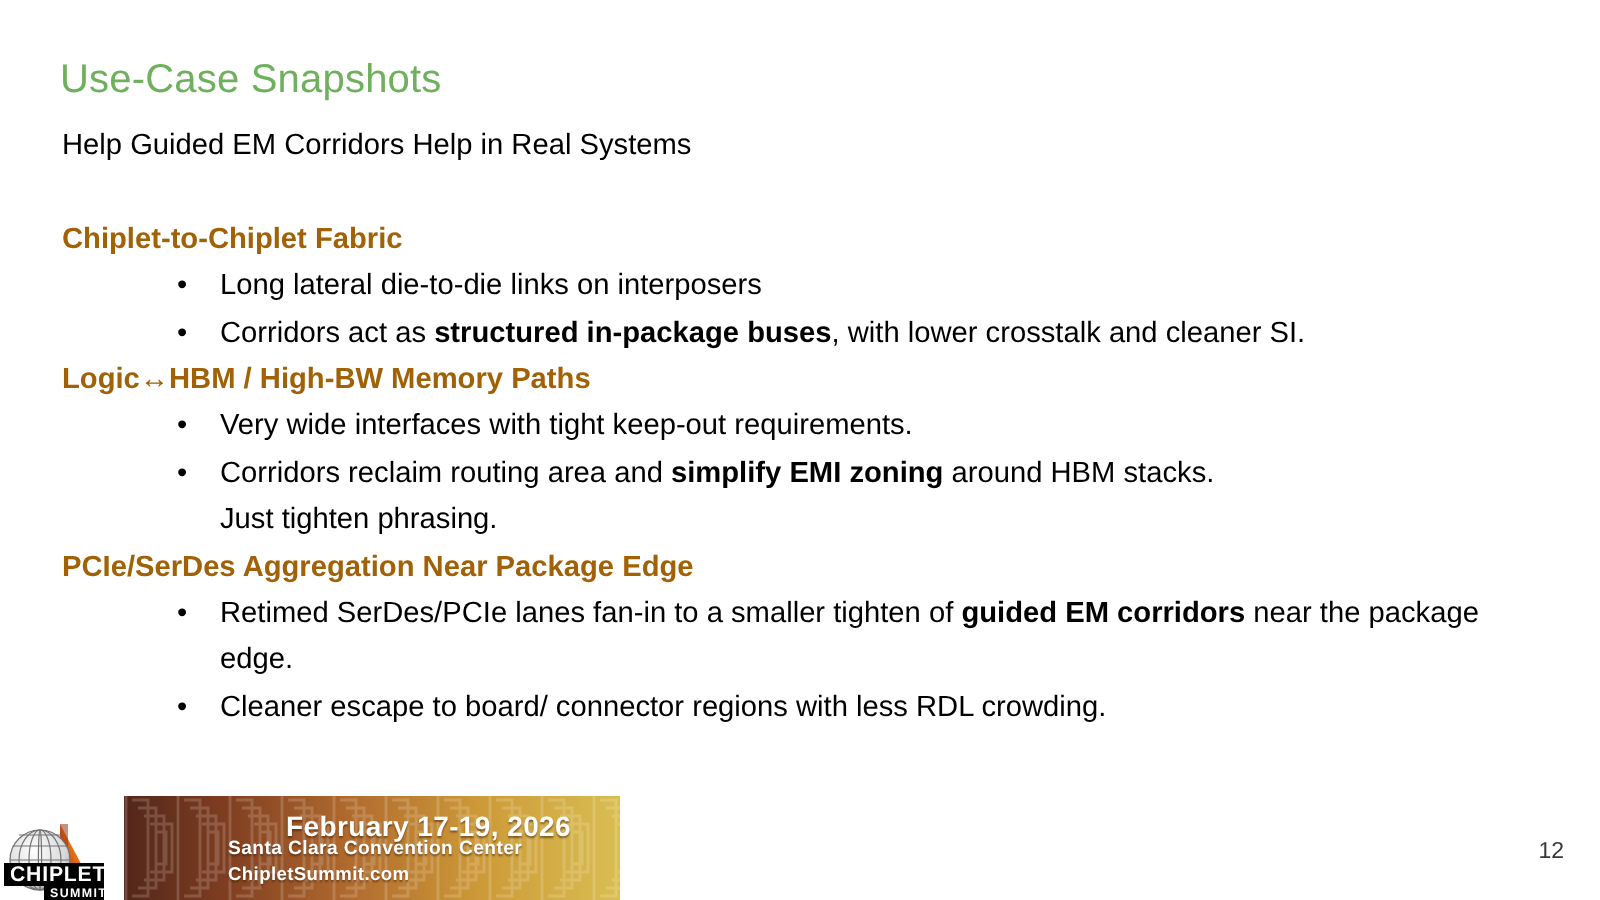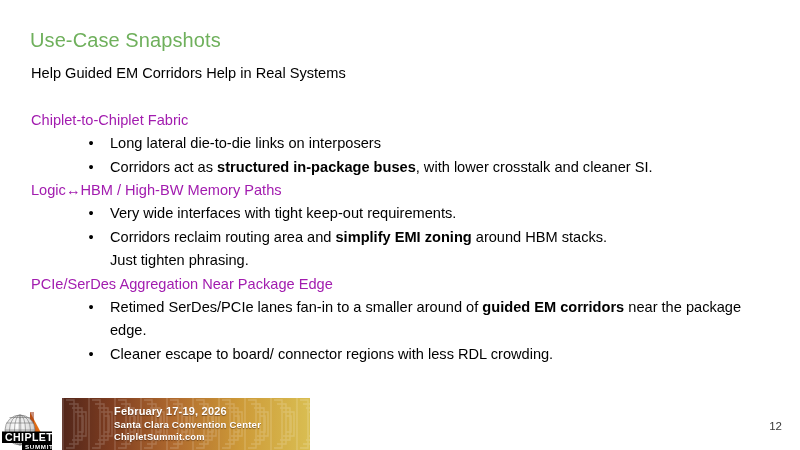--- a/index.html
+++ b/index.html
@@ -43,24 +43,24 @@
   }
   .subtitle {
     font-size: 14.6px;
     line-height: 23.4px;
     color: #000000;
   }
   .spacer-line {
     height: 23.4px;
   }
   .section-head {
-    font-weight: normal;
-    font-size: 14.6px;
-    line-height: 23.4px;
-    color: #a21caf;
+    font-weight: bold;
+    font-size: 14.6px;
+    line-height: 23.4px;
+    color: #a16207;
   }
   ul.bullets {
     list-style: none;
     margin: 0;
     padding: 0;
   }
   ul.bullets > li {
     position: relative;
     padding-left: 79px;
     line-height: 23.4px;
@@ -113,21 +113,21 @@
 
   .banner-text {
     position: absolute;
     left: 52px;
     color: #ffffff;
     font-weight: bold;
     text-shadow: 0 1px 1px rgba(60,25,0,0.55);
     white-space: nowrap;
     letter-spacing: 0.2px;
   }
-  #banner-line1 { top: 7px;  font-size: 11px; }
+  #banner-line1 { top: 7px;  font-size: 14px; margin-left: 29px; }
   #banner-line2 { top: 21px; font-size: 9.6px; }
   #banner-line3 { top: 34px; font-size: 9.3px; }
 
   #page-number {
     position: absolute;
     right: 18px;
     bottom: 18px;
     font-size: 11.5px;
     color: #3a3a3a;
   }
@@ -152,21 +152,21 @@
           <li><span class="dot">•</span><span>Corridors act as </span><span class="b">structured in-package buses</span><span>, with lower crosstalk and cleaner SI.</span></li>
         </ul>
         <div class="section-head">Logic↔HBM / High-BW Memory Paths</div>
         <ul class="bullets">
           <li><span class="dot">•</span><span>Very wide interfaces with tight keep-out requirements.</span></li>
           <li><span class="dot">•</span><span>Corridors reclaim routing area and </span><span class="b">simplify EMI zoning</span><span> around HBM stacks.</span></li>
           <li class="no-bullet">Just tighten phrasing.</li>
         </ul>
         <div class="section-head">PCIe/SerDes Aggregation Near Package Edge</div>
         <ul class="bullets">
-          <li><span class="dot">•</span><span>Retimed SerDes/PCIe lanes fan-in to a smaller around of </span><span class="b">guided EM corridors</span><span> near the package edge.</span></li>
+          <li><span class="dot">•</span><span>Retimed SerDes/PCIe lanes fan-in to a smaller tighten of </span><span class="b">guided EM corridors</span><span> near the package edge.</span></li>
           <li><span class="dot">•</span><span>Cleaner escape to board/ connector regions with less RDL crowding.</span></li>
         </ul>
       </div>
 
   </div>
 
   <div id="footer">
 
     <div id="logo-box">
       <svg id="logo-svg" width="62" height="52" viewBox="0 0 62 52">

